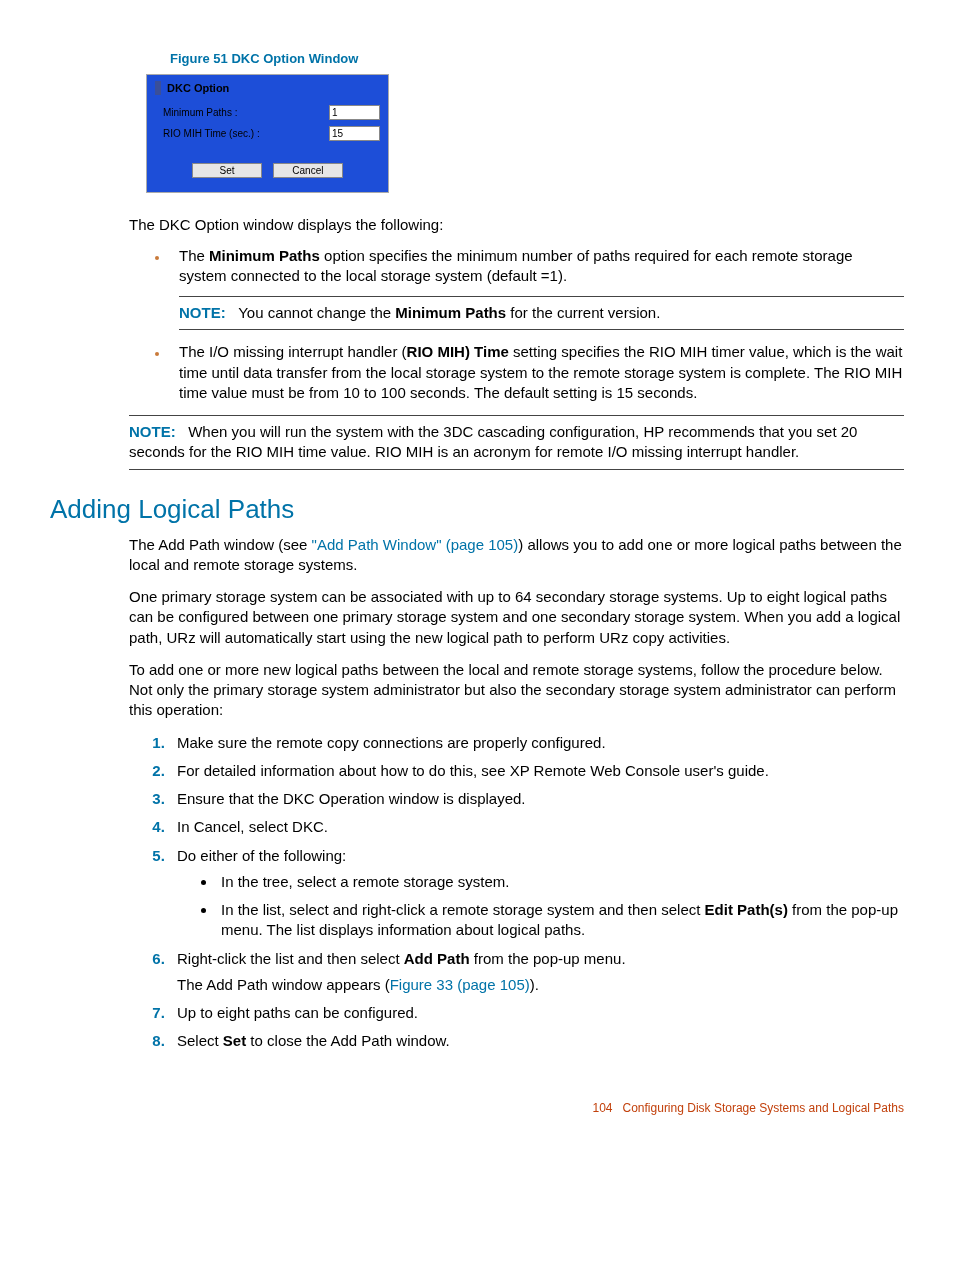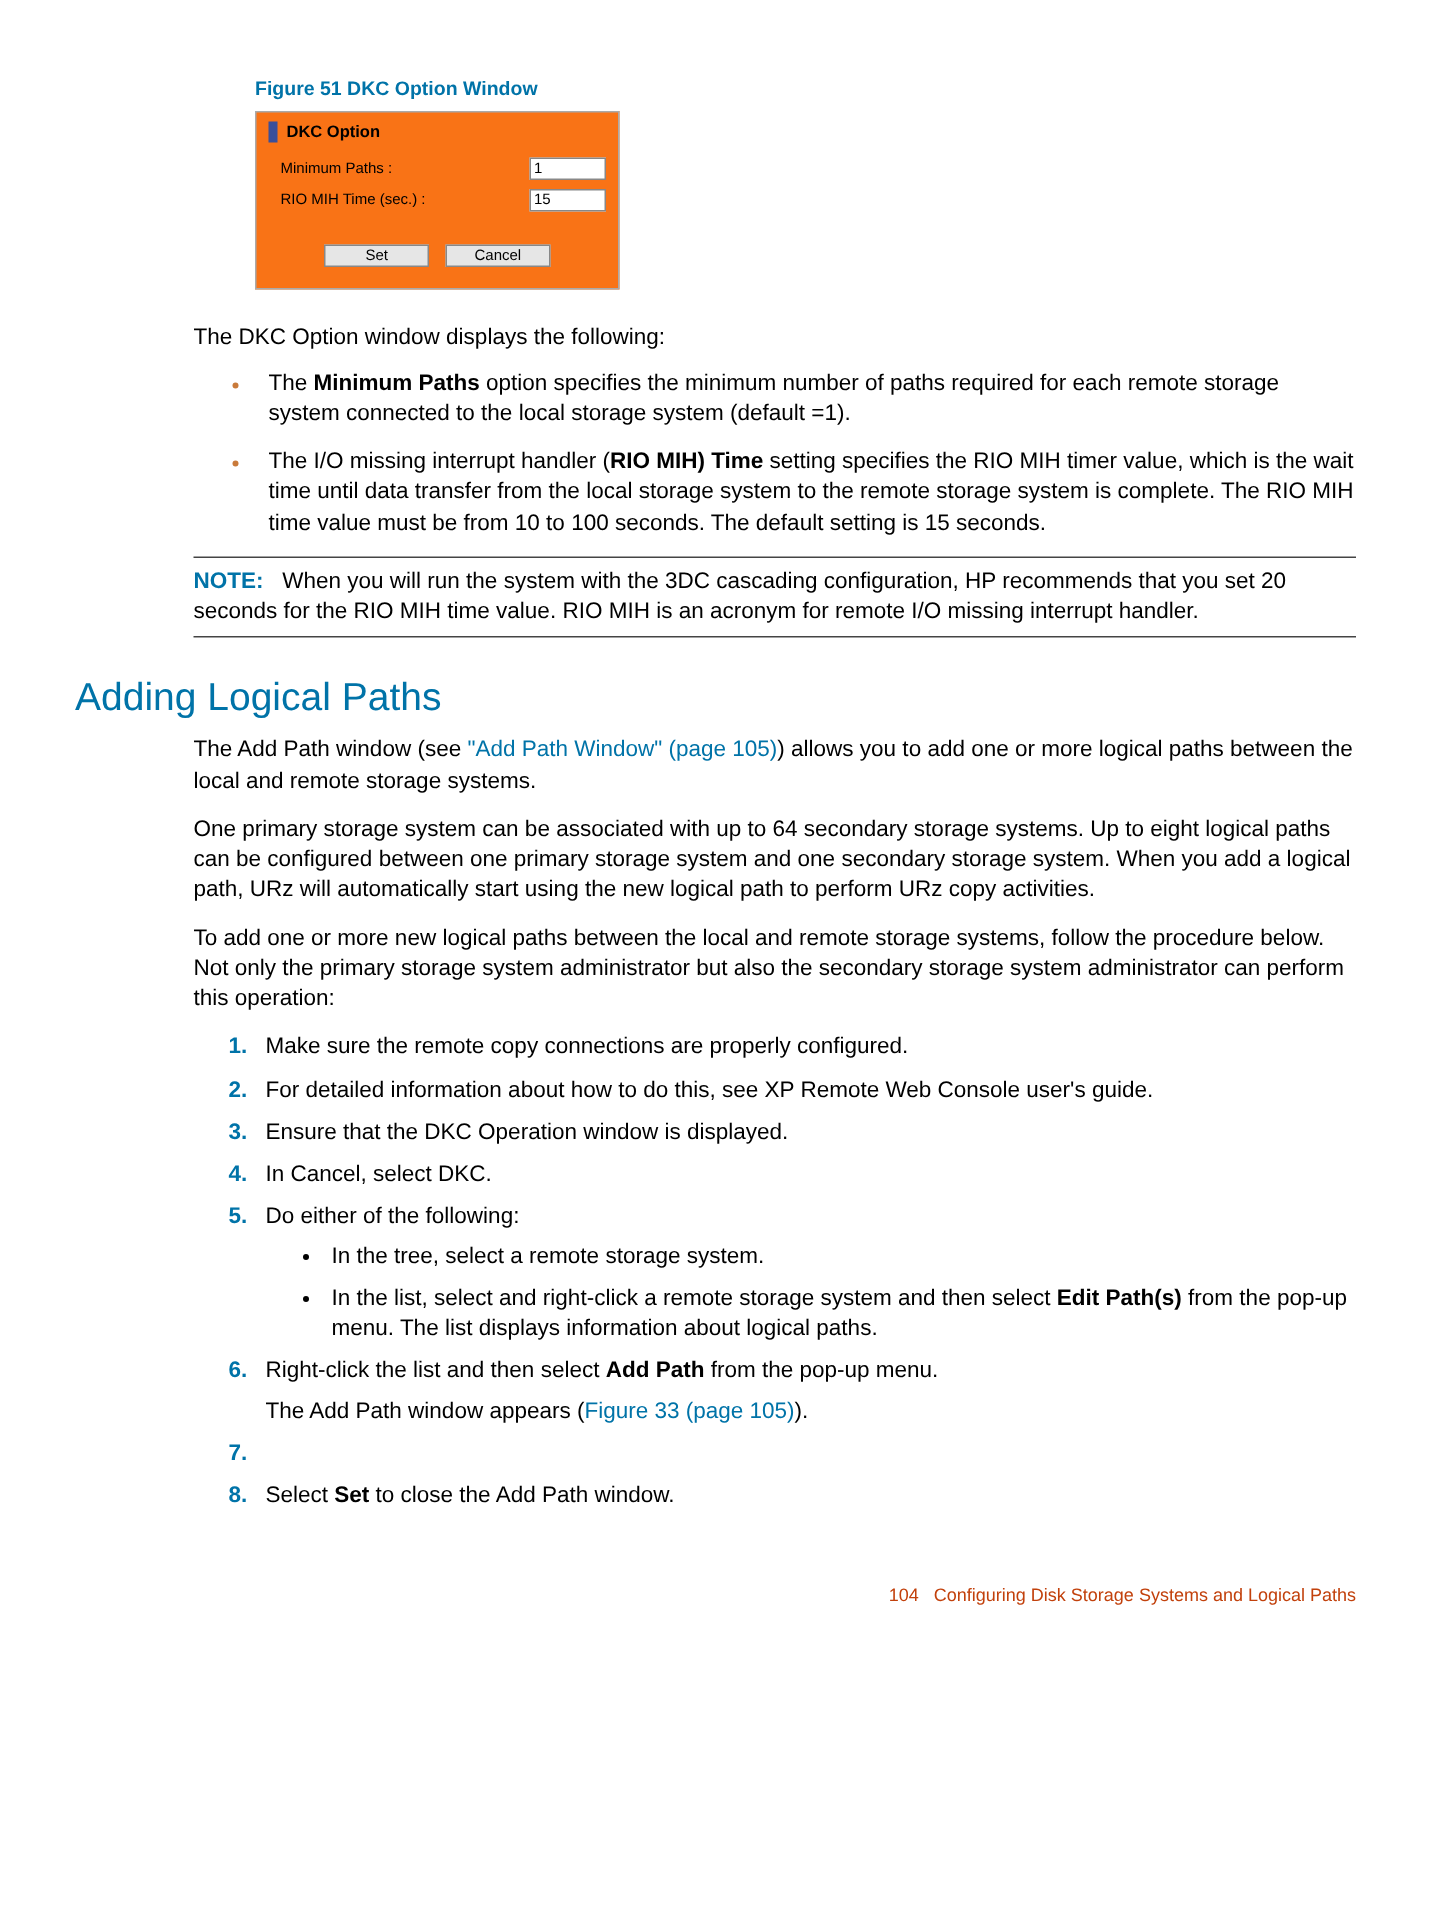--- a/index.html
+++ b/index.html
@@ -13,23 +13,23 @@
     box-sizing: border-box;
   }
   .figure-caption {
     color: #0073a8;
     font-weight: bold;
     margin-left: 120px;
     margin-bottom: 6px;
     font-size: 13px;
   }
   .dkc-window {
-    margin-left: 120px;
+    margin-left: 96px;
     width: 225px;
-    background: #f97316;
+    background: #1d4ed8;
     border: 1px solid #aaa;
     font-family: Tahoma, sans-serif;
     font-size: 10px;
     padding: 6px 8px 14px 8px;
     margin-bottom: 22px;
   }
   .dkc-title-row {
     display: flex;
     align-items: center;
     font-weight: bold;
@@ -169,20 +169,23 @@
     <button>Set</button>
     <button>Cancel</button>
   </div>
 </div>
 
 <p class="intro">The DKC Option window displays the following:</p>
 
 <ul class="bullets">
   <li>
     <span>The </span><b>Minimum Paths</b><span> option specifies the minimum number of paths required for each remote storage system connected to the local storage system (default =1).</span>
+    <div class="note-box inner">
+      <span class="note-label">NOTE:</span>&nbsp;&nbsp;&nbsp;<span>You cannot change the </span><b>Minimum Paths</b><span> for the current version.</span>
+    </div>
   </li>
   <li>
     <span>The I/O missing interrupt handler (</span><b>RIO MIH) Time</b><span> setting specifies the RIO MIH timer value, which is the wait time until data transfer from the local storage system to the remote storage system is complete. The RIO MIH time value must be from 10 to 100 seconds. The default setting is 15 seconds.</span>
   </li>
 </ul>
 
 <div class="note-outer">
   <div class="note-box">
     <span class="note-label">NOTE:</span>&nbsp;&nbsp;&nbsp;<span>When you will run the system with the 3DC cascading configuration, HP recommends that you set 20 seconds for the RIO MIH time value. RIO MIH is an acronym for remote I/O missing interrupt handler.</span>
   </div>
@@ -214,20 +217,21 @@
       </li>
     </ul>
   </li>
   <li>
     <span>Right-click the list and then select </span><b>Add Path</b><span> from the pop-up menu.</span>
     <p>
       <span>The Add Path window appears (</span><a href="#" class="link">Figure 33 (page 105)</a><span>).</span>
     </p>
   </li>
   <li>
+    <p>Up to eight paths can be configured.</p>
   </li>
   <li>
     <span>Select </span><b>Set</b><span> to close the Add Path window.</span>
   </li>
 </ol>
 
 <div class="footer">
   <span>104</span>&nbsp;&nbsp;&nbsp;<span>Configuring Disk Storage Systems and Logical Paths</span>
 </div>
 

